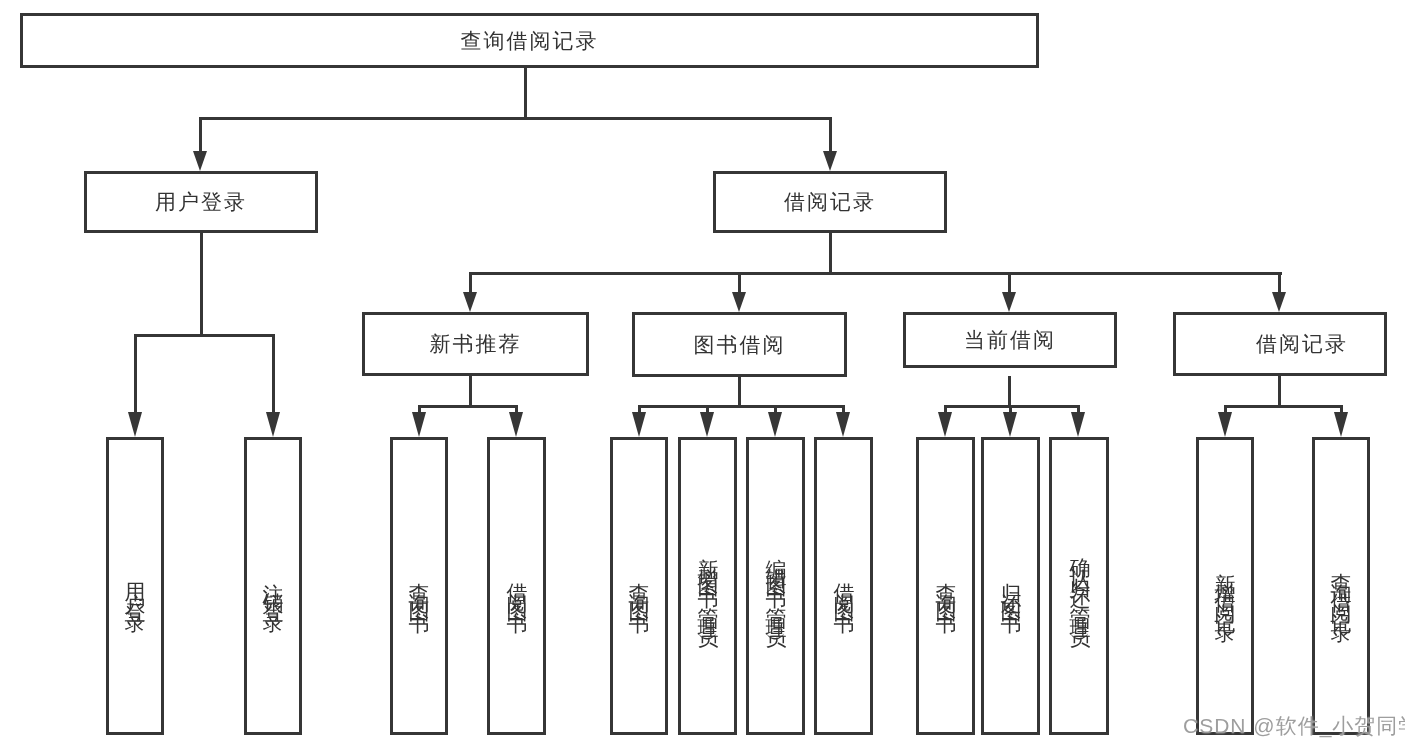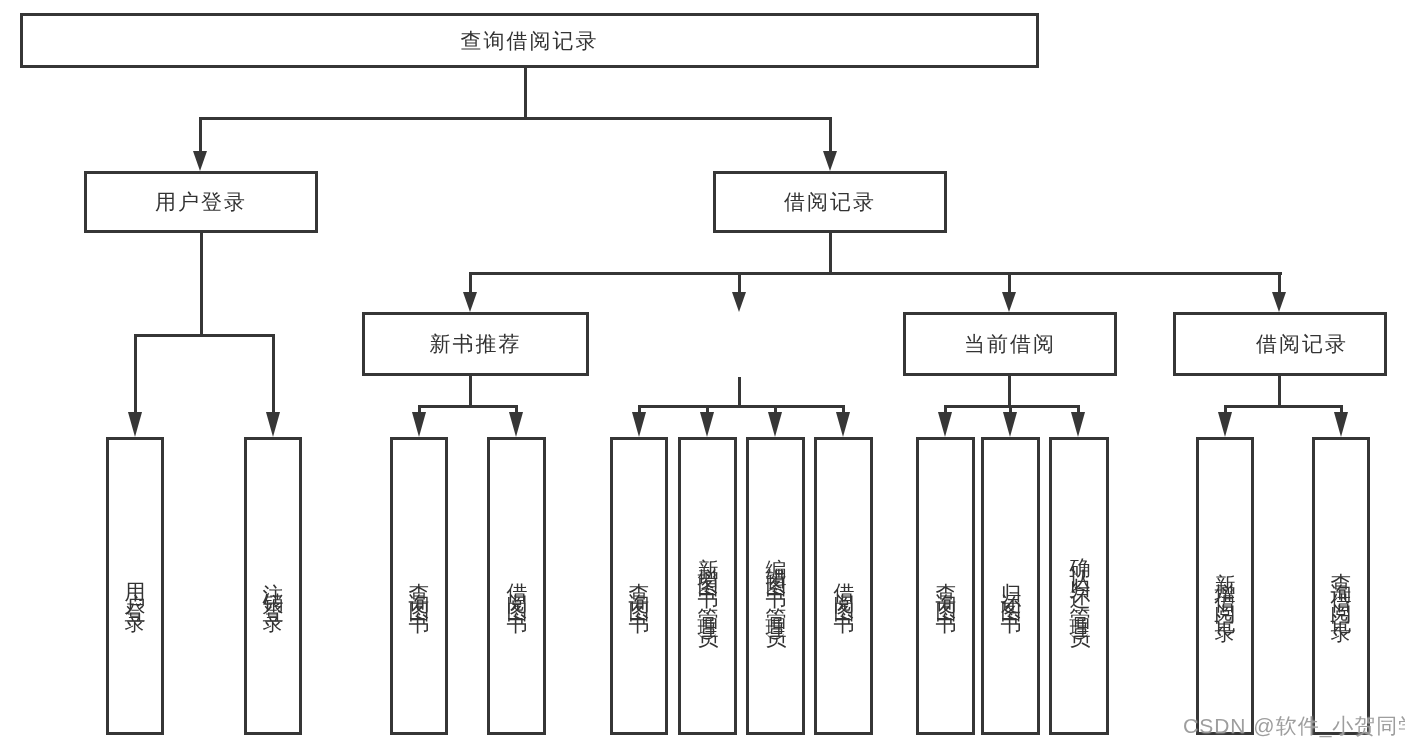--- a/index.html
+++ b/index.html
@@ -49,21 +49,22 @@
 <body>
 
 <div id="canvas">
 
   <div class="node" style="left:20px;top:13px;width:1019px;height:55px;">查询借阅记录</div>
 
   <div class="node" style="left:84px;top:171px;width:234px;height:62px;">用户登录</div>
   <div class="node" style="left:713px;top:171px;width:234px;height:62px;">借阅记录</div>
 
   <div class="node" style="left:362px;top:312px;width:227px;height:64px;">新书推荐</div>
-  <div class="node" style="left:903px;top:312px;width:214px;height:64px;">当前借阅</div>
+  <div class="node" style="left:632px;top:312px;width:215px;height:65px;">图书借阅</div>
+  <div class="node" style="left:903px;top:312px;width:214px;height:56px;">当前借阅</div>
   <div class="node" style="left:1173px;top:312px;width:214px;height:64px;padding-left:44px;">借阅记录</div>
 
   <div class="leaf" style="left:106px;width:58px;">用户登录</div>
   <div class="leaf" style="left:244px;width:58px;">注销登录</div>
   <div class="leaf" style="left:390px;width:58px;">查询图书</div>
   <div class="leaf" style="left:487px;width:59px;">借阅图书</div>
   <div class="leaf" style="left:610px;width:58px;">查询图书</div>
   <div class="leaf" style="left:678px;width:59px;">新增图书（管理员）</div>
   <div class="leaf" style="left:746px;width:59px;">编辑图书（管理员）</div>
   <div class="leaf" style="left:814px;width:59px;">借阅图书</div>

